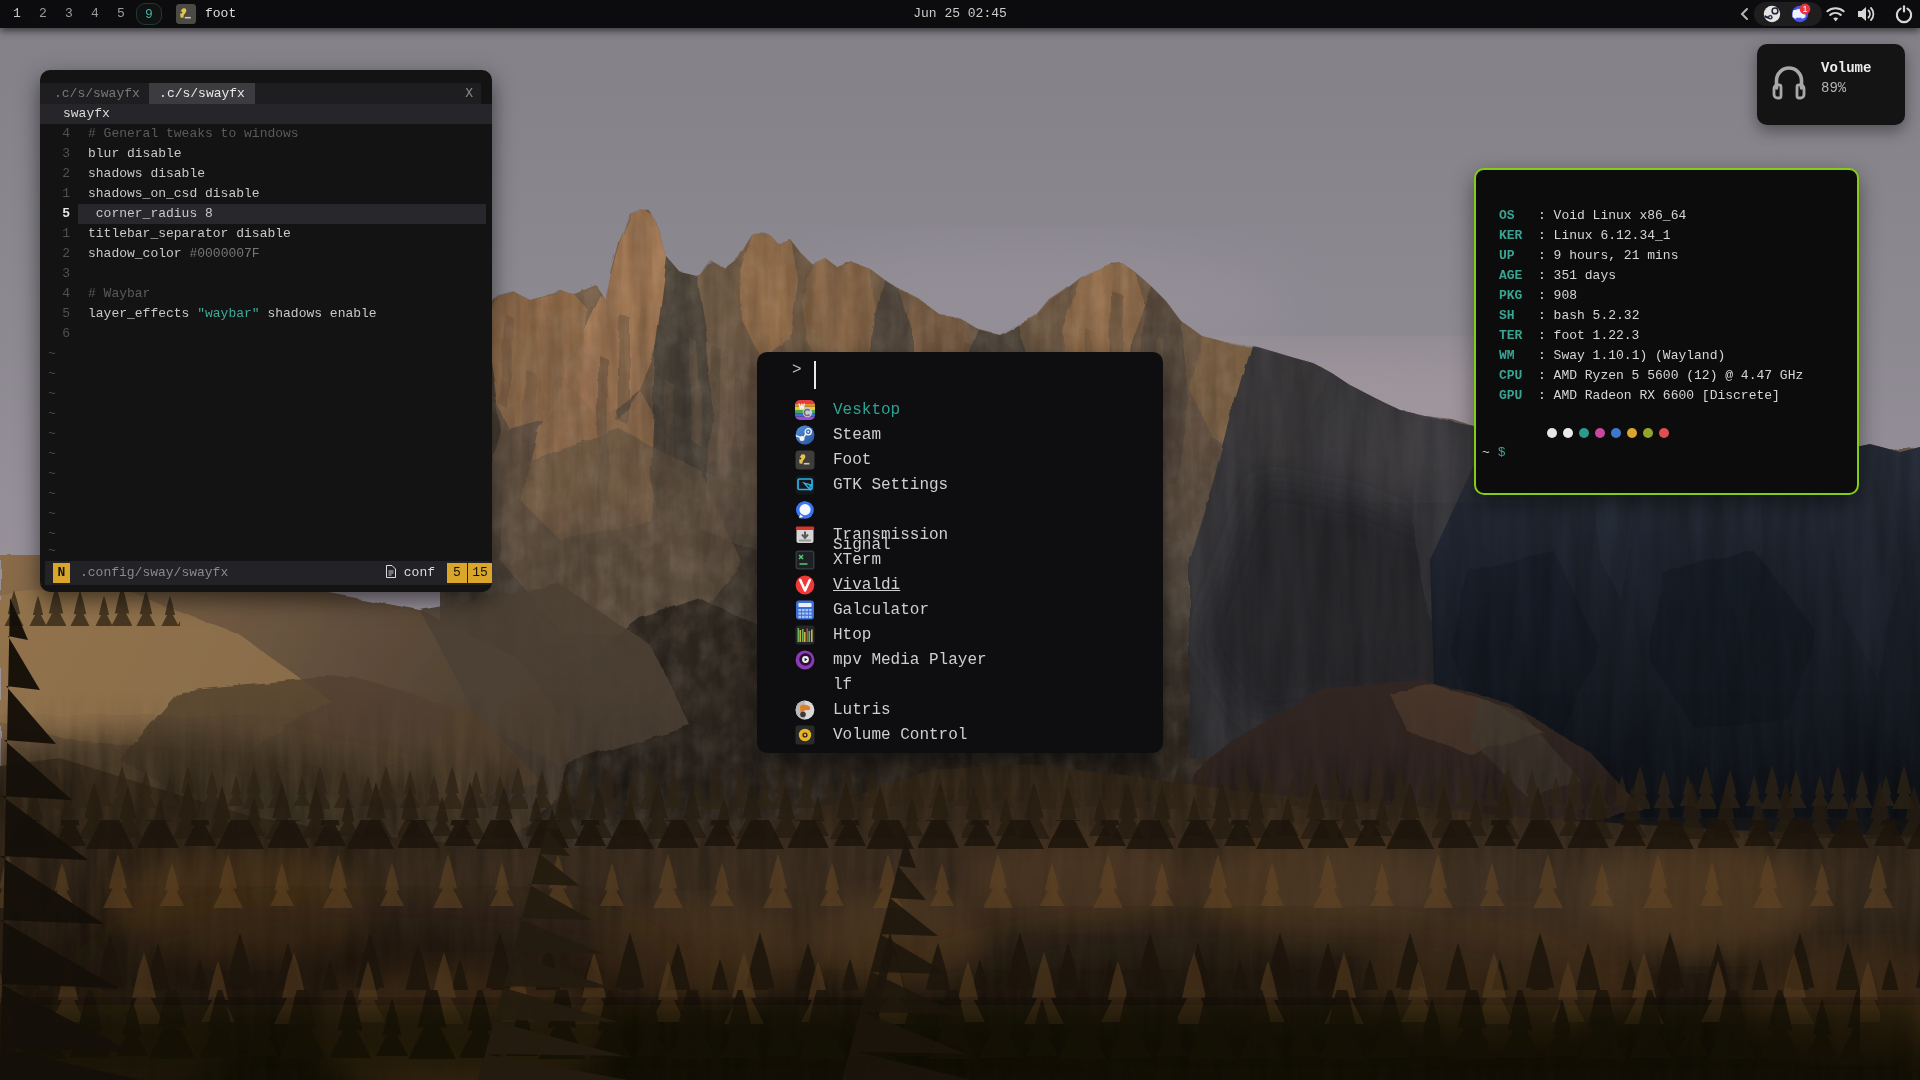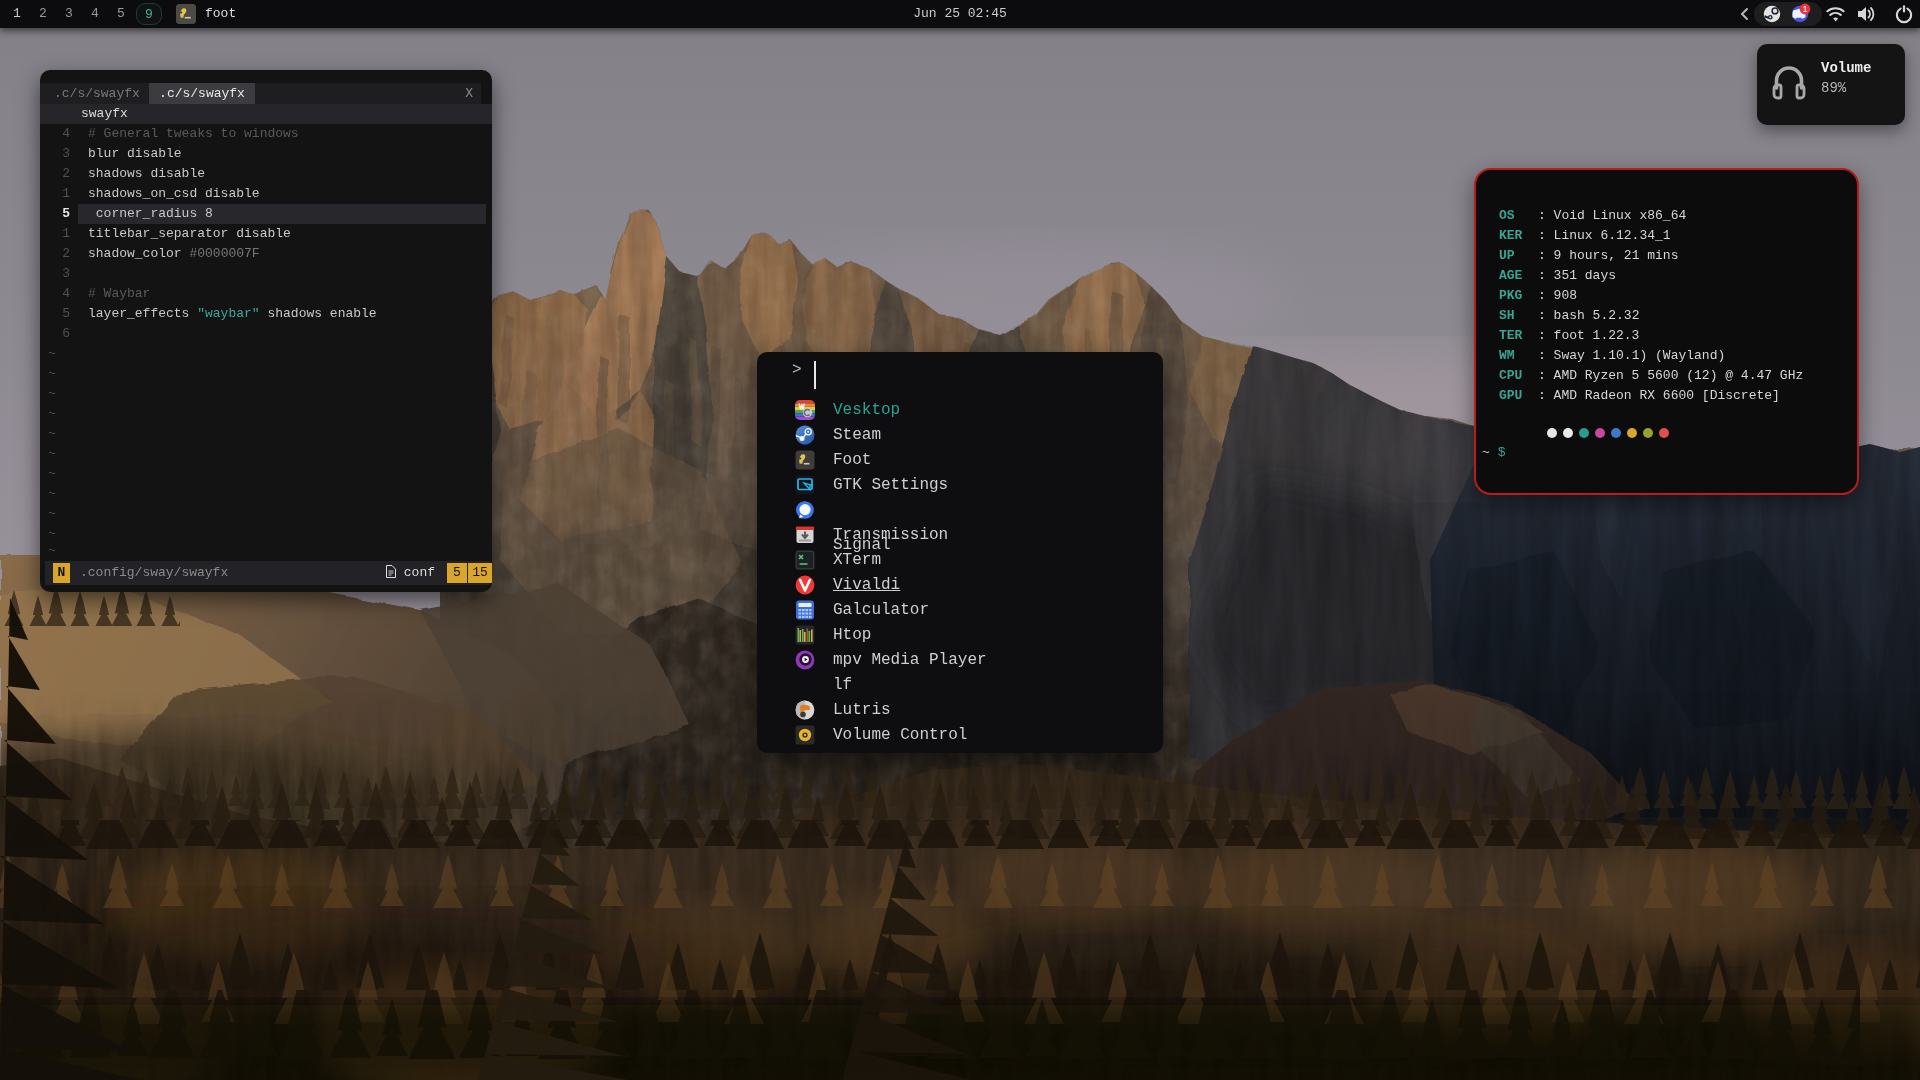--- a/index.html
+++ b/index.html
@@ -16,42 +16,42 @@
   #footico{position:absolute;left:176px;top:4px;width:20px;height:20px;border-radius:4px;background:#4b4a45;}
   #clock{position:absolute;left:0;top:0;width:1920px;text-align:center;height:28px;line-height:28px;color:#cbcbcb;}
   #tray{position:absolute;right:0;top:0;height:28px;}
   
   #ed{position:absolute;left:40px;top:70px;width:452px;height:522px;background:#131313;border-radius:10px;
       box-shadow:0 8px 22px rgba(0,0,0,0.55);font-size:13px;color:#c9c9c9;overflow:hidden;}
   #ed .tabs{position:absolute;top:13px;left:0;width:441px;height:21px;background:#1e1e21;line-height:21px;}
   #ed .tab1{position:absolute;left:14px;color:#787878;}
   #ed .tab2{position:absolute;left:109px;top:0;width:106px;text-align:center;background:#3c3c40;color:#e8e8e8;height:21px;}
   #ed .tabx{position:absolute;right:8px;color:#8b8b8b;}
-  #ed .winbar{position:absolute;top:34px;left:0;width:452px;height:20px;background:#26262a;line-height:20px;color:#dcdcdc;padding-left:41px;}
+  #ed .winbar{position:absolute;top:34px;left:0;width:452px;height:20px;background:#26262a;line-height:20px;color:#dcdcdc;padding-left:23px;}
   #ed .ln{position:absolute;left:8px;width:22px;text-align:right;color:#505055;line-height:20px;height:20px;}
   #ed .ln.cur{color:#e8e8e8;font-weight:bold;}
   #ed .tx{position:absolute;left:48px;white-space:pre;line-height:20px;height:20px;}
   #ed .cm{color:#5a5a5e;}
   #ed .dim{color:#76767a;}
   #ed .teal{color:#3fa89a;}
   #ed .curline{position:absolute;left:38px;width:408px;height:20px;background:#28282c;}
   #ed .tilde{position:absolute;left:8px;color:#4a4a4e;line-height:20px;}
   #ed .status{position:absolute;top:491px;left:5px;width:445px;height:24px;background:#232327;line-height:24px;font-size:13px;}
   #ed .nblk{position:absolute;left:8px;top:2px;width:17px;height:20px;background:#d9a62b;color:#131313;font-weight:bold;text-align:center;line-height:20px;}
   #ed .path{position:absolute;left:35px;color:#8a8a8a;}
   #ed .conf{position:absolute;left:340px;color:#dcdcdc;}
   #ed .g5{position:absolute;left:402px;top:2px;width:20px;height:20px;background:#d9a62b;color:#131313;text-align:center;line-height:20px;}
   #ed .g15{position:absolute;left:423px;top:2px;width:24px;height:20px;background:#d9a62b;color:#131313;text-align:center;line-height:20px;}
   
   #lnch{position:absolute;left:757px;top:352px;width:406px;height:401px;background:#0e0e10;border-radius:10px;
         box-shadow:0 10px 24px rgba(0,0,0,0.5);font-size:16px;color:#cfcfcf;}
   #lnch .row{position:absolute;left:76px;height:25px;line-height:25px;}
   
-  #ff{position:absolute;left:1474px;top:168px;width:385px;height:327px;background:#0c0c0d;border:2px solid #b91c1c;
-      border-radius:17px;font-size:13px;color:#d6d6d6;box-shadow:0 8px 22px rgba(0,0,0,0.45);}
+  #ff{position:absolute;left:1474px;top:168px;width:385px;height:327px;background:#0c0c0d;border:2px solid #84cc16;
+      border-radius:10px;font-size:13px;color:#d6d6d6;box-shadow:0 8px 22px rgba(0,0,0,0.45);}
   #ff .l{color:#3aa493;font-weight:bold;}
   #ff pre{margin:0;position:absolute;left:23px;top:36px;line-height:20px;font-family:"Liberation Mono",monospace;font-size:13px;}
   
   #vol{position:absolute;left:1757px;top:44px;width:148px;height:81px;background:#141414;border-radius:10px;
        box-shadow:0 6px 16px rgba(0,0,0,0.4);}
 </style>
 </head>
 <body>
 <svg id="wall" width="1920" height="1080" viewBox="0 0 1920 1080">
 <defs>

